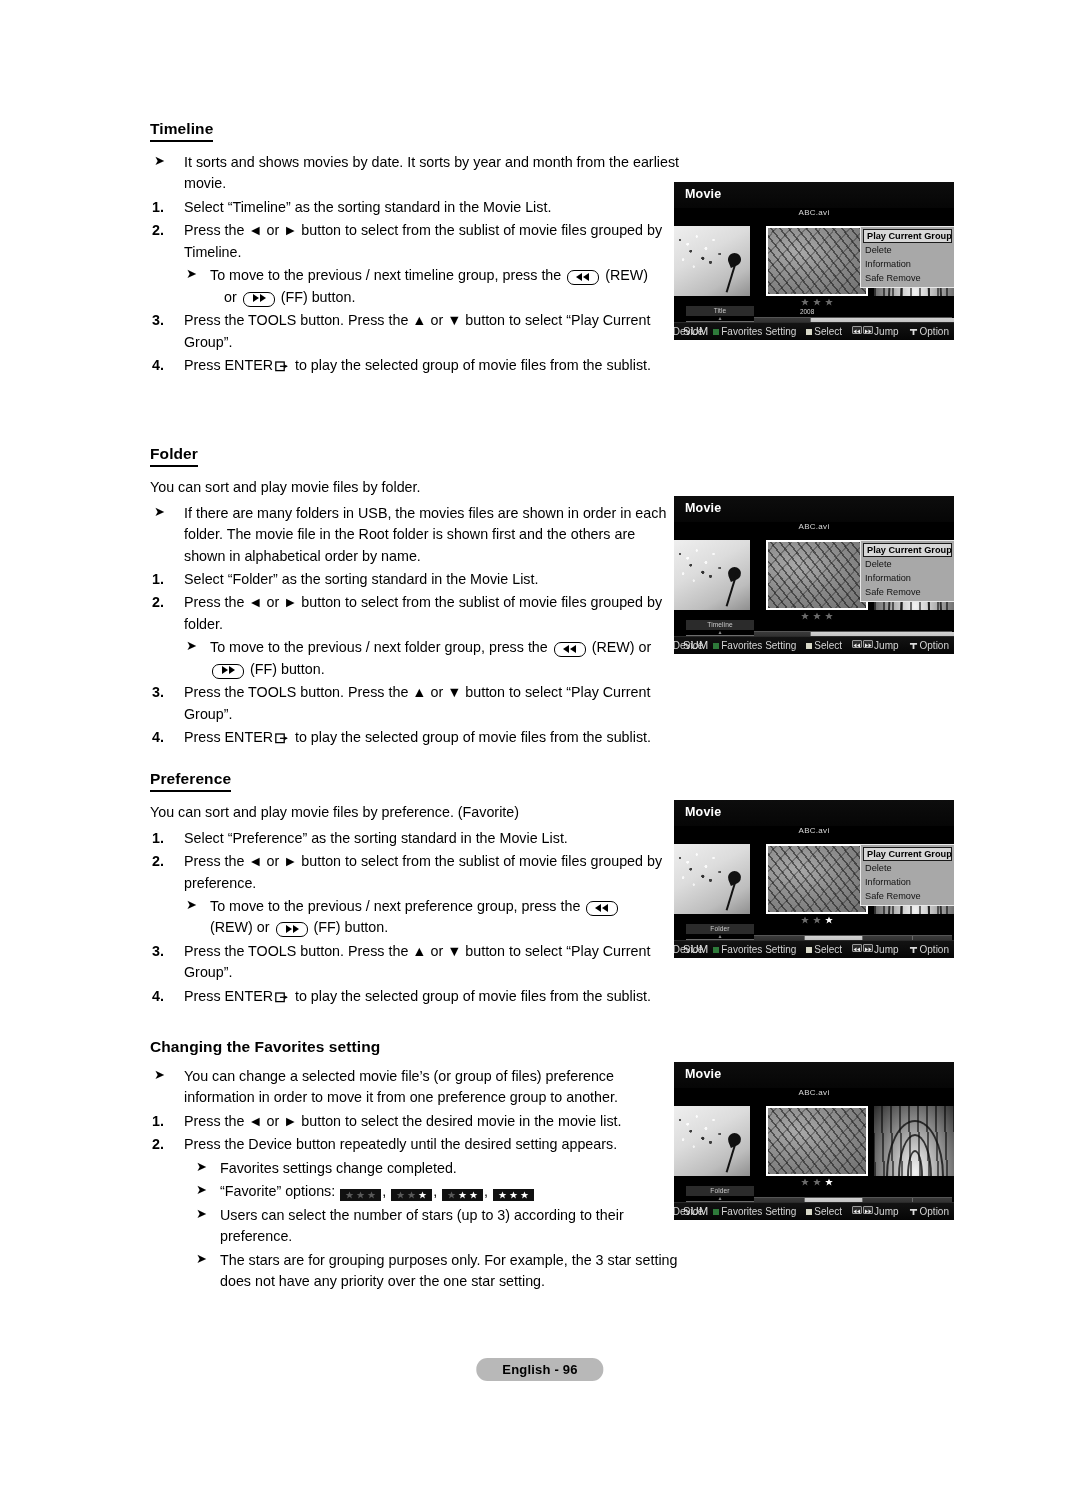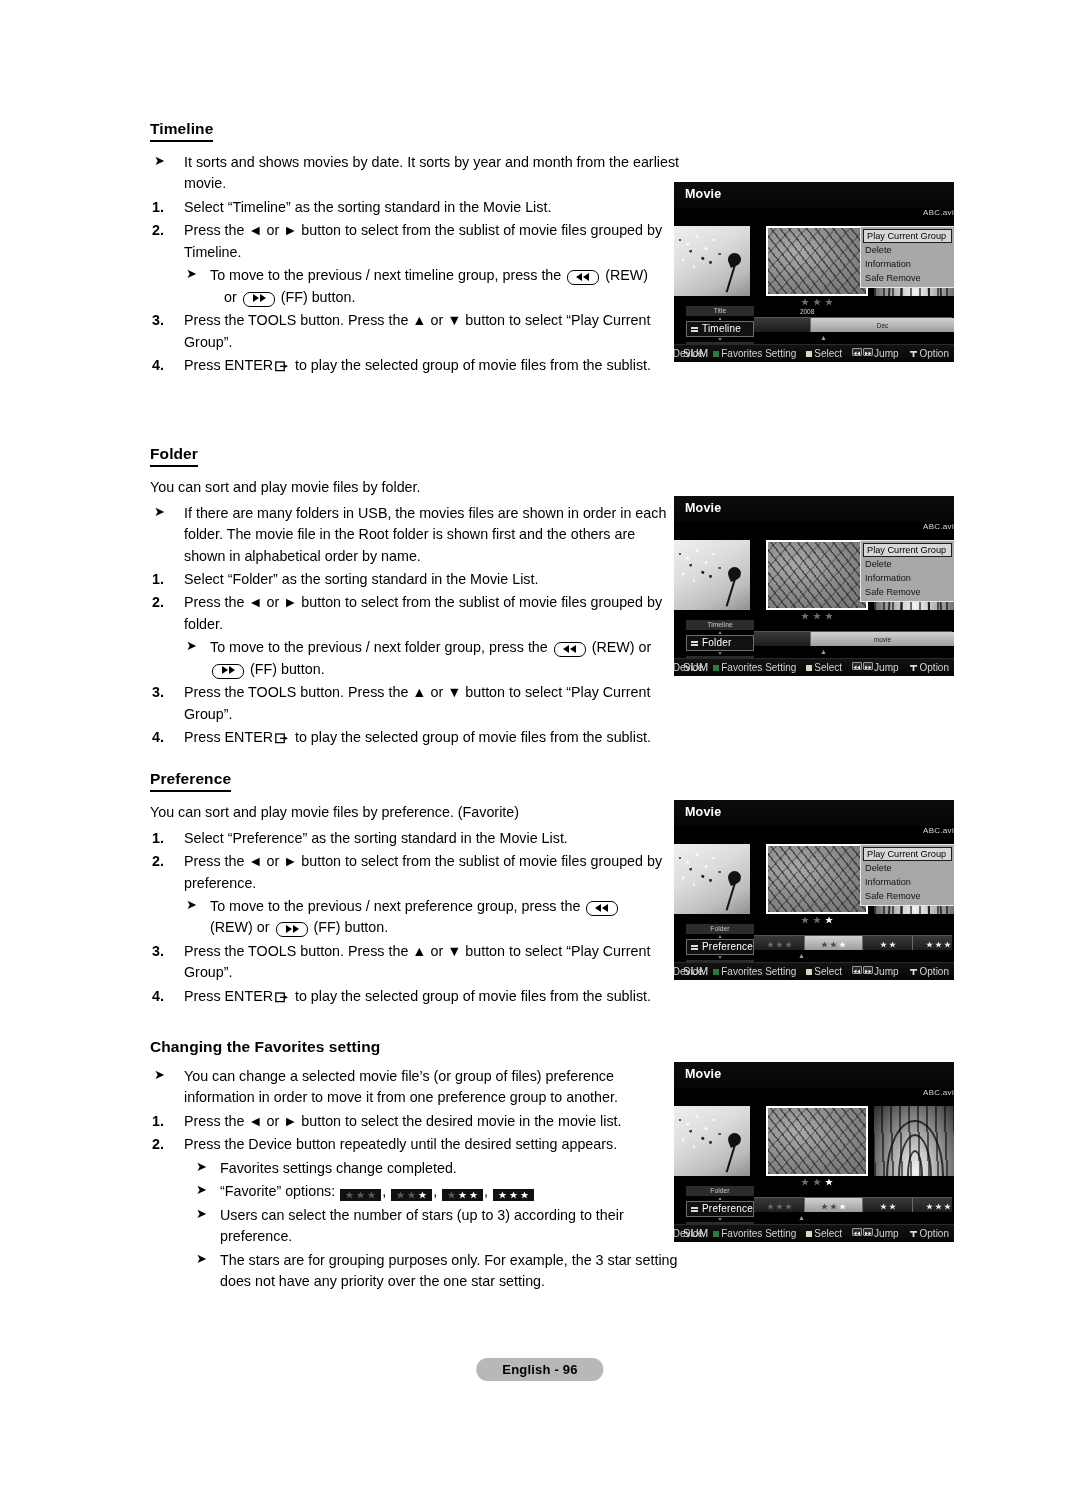--- a/index.html
+++ b/index.html
@@ -59,34 +59,34 @@
 
   
   .starbadge {
     display:inline-block; background:#111; padding:2px 4px 2px 4px;
     vertical-align:-3px; line-height:0; margin:0 1px;
   }
   .starbadge svg { margin:0 1px; }
 
   
   .tv {
-    position:absolute; width:280px; height:180px;
+    position:absolute; width:280px; height:158px;
     background:#000; overflow:hidden;
     font-family:"Liberation Sans", sans-serif;
   }
   .tv .titlebar {
     position:absolute; left:0; top:0; width:100%; height:26px;
     background:linear-gradient(180deg,#0d0d0d,#060606);
   }
   .tv .titlebar .t {
     position:absolute; left:11px; top:5px;
     color:#fff; font-size:12.5px; font-weight:bold; letter-spacing:.2px;
   }
   .tv .filename {
-    position:absolute; left:0; top:26px; width:100%; text-align:right;
+    position:absolute; left:0; top:26px; width:100%; text-align:center;
     color:#d8d8d8; font-size:8px; letter-spacing:.3px;
   }
   .tv .thumbstrip {
     position:absolute; left:0; top:44px; width:100%; height:70px;
   }
   .thumb { position:absolute; top:0; height:70px; overflow:hidden; }
   .thumb.left  { left:0px;  width:76px; }
   .thumb.mid   { left:92px; width:102px; border:2px solid #fff; }
   .thumb.right { left:200px; width:82px; }
 
@@ -137,21 +137,21 @@
   
   .popup {
     position:absolute; left:186px; top:44px; width:95px;
     background:#a8a8a8; border:1px solid #e9e9e9; padding:2px 0 2px 0;
   }
   .popup .mi {
     color:#111; font-size:9.2px; line-height:14px; padding:0 3px 0 4px;
     white-space:nowrap;
   }
   .popup .mi.sel {
-    background:#d7d7d7; border:1px solid #1b1b1b; color:#000; font-weight:400;
+    background:#d7d7d7; border:1px solid #1b1b1b; color:#000; font-weight:700;
     margin:0 2px; padding:0 2px 0 3px; line-height:12px;
   }
 
   
   .midstars { position:absolute; left:92px; top:116px; width:102px; text-align:center; line-height:0; }
   .midstars svg { margin:0 2px; }
 
   
   .sortsel { position:absolute; left:12px; top:124px; width:68px; text-align:center; }
   .sortsel .above, .sortsel .below {

